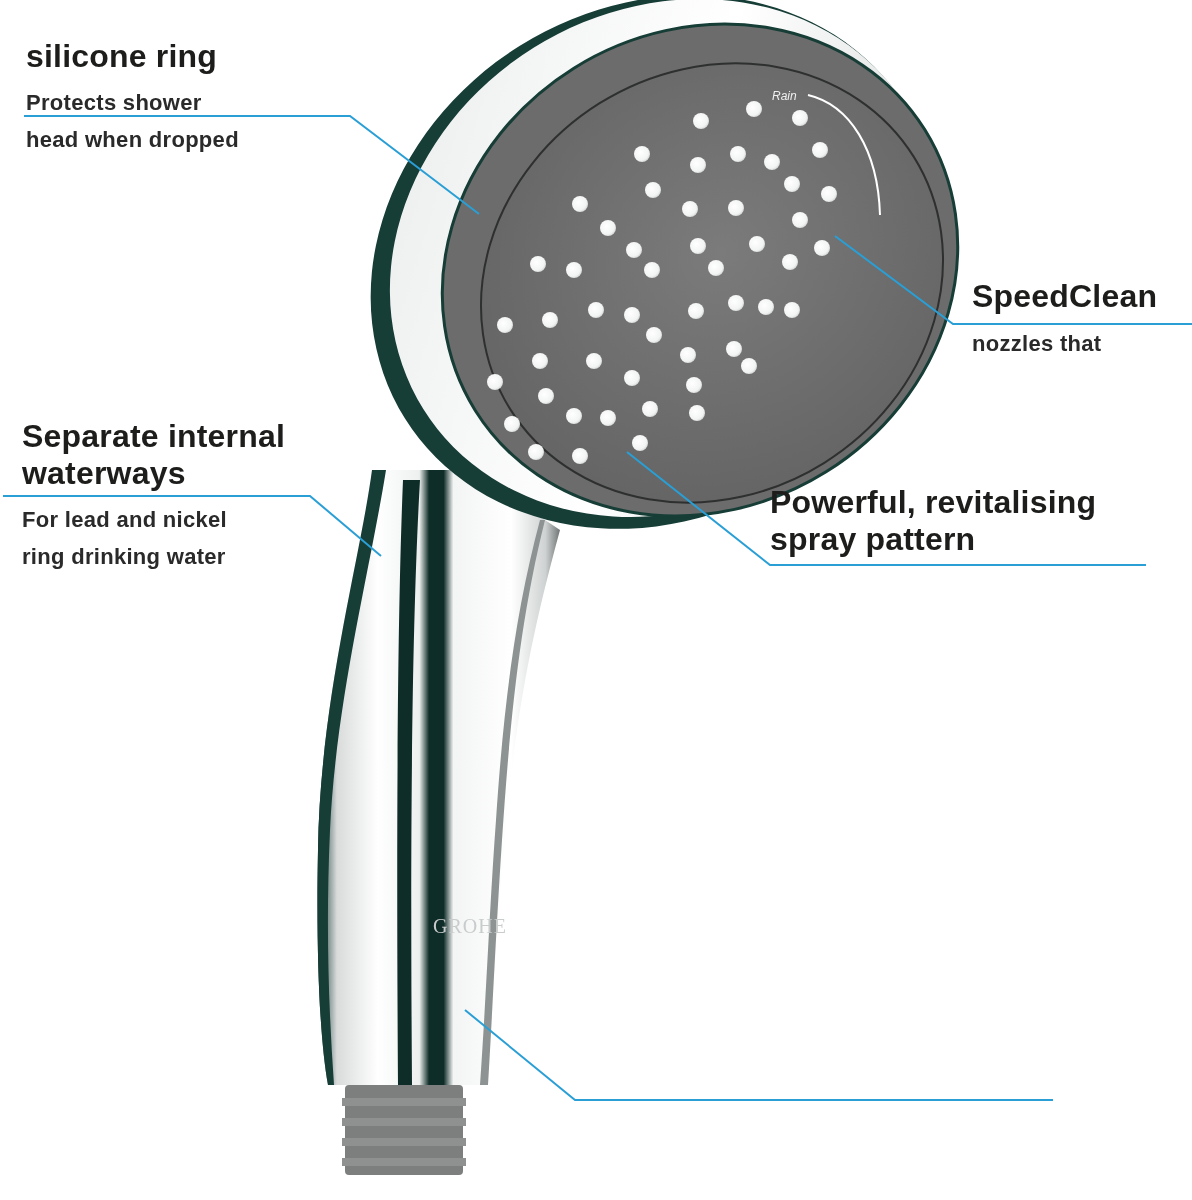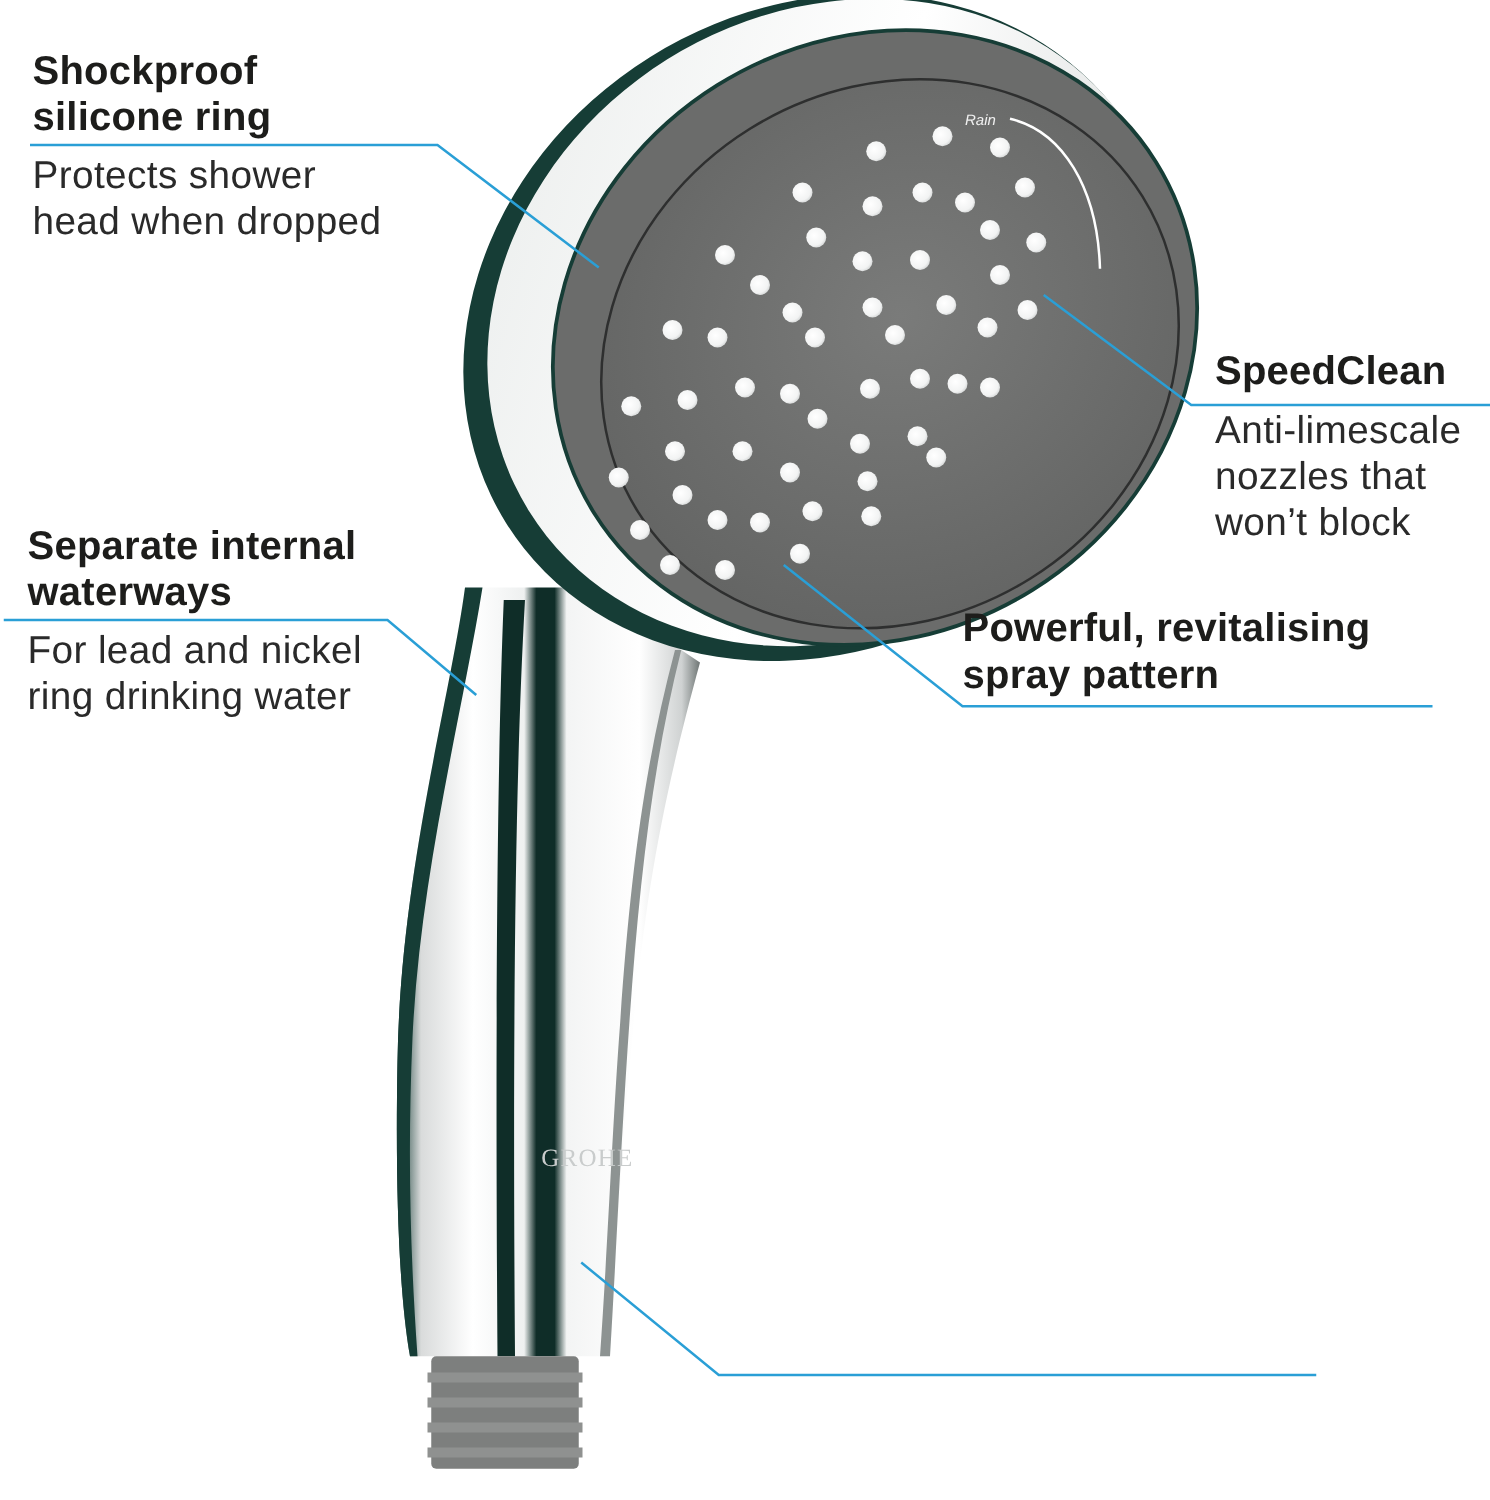--- a/index.html
+++ b/index.html
@@ -1,20 +1,20 @@
 <!DOCTYPE html>
 <html><head>
 <meta charset="utf-8">
 <style>
   html, body { margin:0; padding:0; background:#ffffff; }
   body { width:1192px; height:1200px; position:relative; overflow:hidden; font-family:"Liberation Sans", sans-serif; color:#1d1d1b; }
   .product { position:absolute; left:0; top:0; width:1192px; height:1200px; }
   .callout { position:absolute; }
   .callout .title { font-weight:bold; font-size:32px; line-height:37px; color:#1d1d1b; letter-spacing:0.2px; }
-  .callout .desc { font-size:31px; line-height:37px; color:#2a2a2a; font-weight:normal; letter-spacing:0.3px; }
+  .callout .desc { font-size:22px; line-height:37px; color:#2a2a2a; font-weight:bold; letter-spacing:0.3px; }
   #c-shock { left:26px; top:38px; }
   #c-shock .desc { margin-top:9px; }
   #c-speed { left:972px; top:278px; }
   #c-speed .desc { margin-top:10px; }
   #c-sep { left:22px; top:418px; }
   #c-sep .desc { margin-top:9px; }
   #c-spray { left:770px; top:484px; }
   #c-eco { left:615px; top:1058px; }
   #c-eco .desc { margin-top:12px; }
   .leaders { position:absolute; left:0; top:0; pointer-events:none; }
@@ -144,35 +144,32 @@
     <polyline points="24,116 350,116 479,214"></polyline>
     <polyline points="835,236 953,324 1192,324"></polyline>
     <polyline points="3,496 310,496 381,556"></polyline>
     <polyline points="627,452 770,565 1146,565"></polyline>
     <polyline points="465,1010 575,1100 1053,1100"></polyline>
   </g>
 </svg>
 
 <div class="callout" id="c-shock">
   <div class="title">
-    <div>Shockproof</div>
     <div>silicone ring</div>
   </div>
   <div class="desc">
     <div>Protects shower</div>
     <div>head when dropped</div>
   </div>
 </div>
 
 <div class="callout" id="c-speed">
   <div class="title">SpeedClean</div>
   <div class="desc">
-    <div>Anti-limescale</div>
     <div>nozzles that</div>
-    <div>won’t block</div>
   </div>
 </div>
 
 <div class="callout" id="c-sep">
   <div class="title">
     <div>Separate internal</div>
     <div>waterways</div>
   </div>
   <div class="desc">
     <div>For lead and nickel</div>

